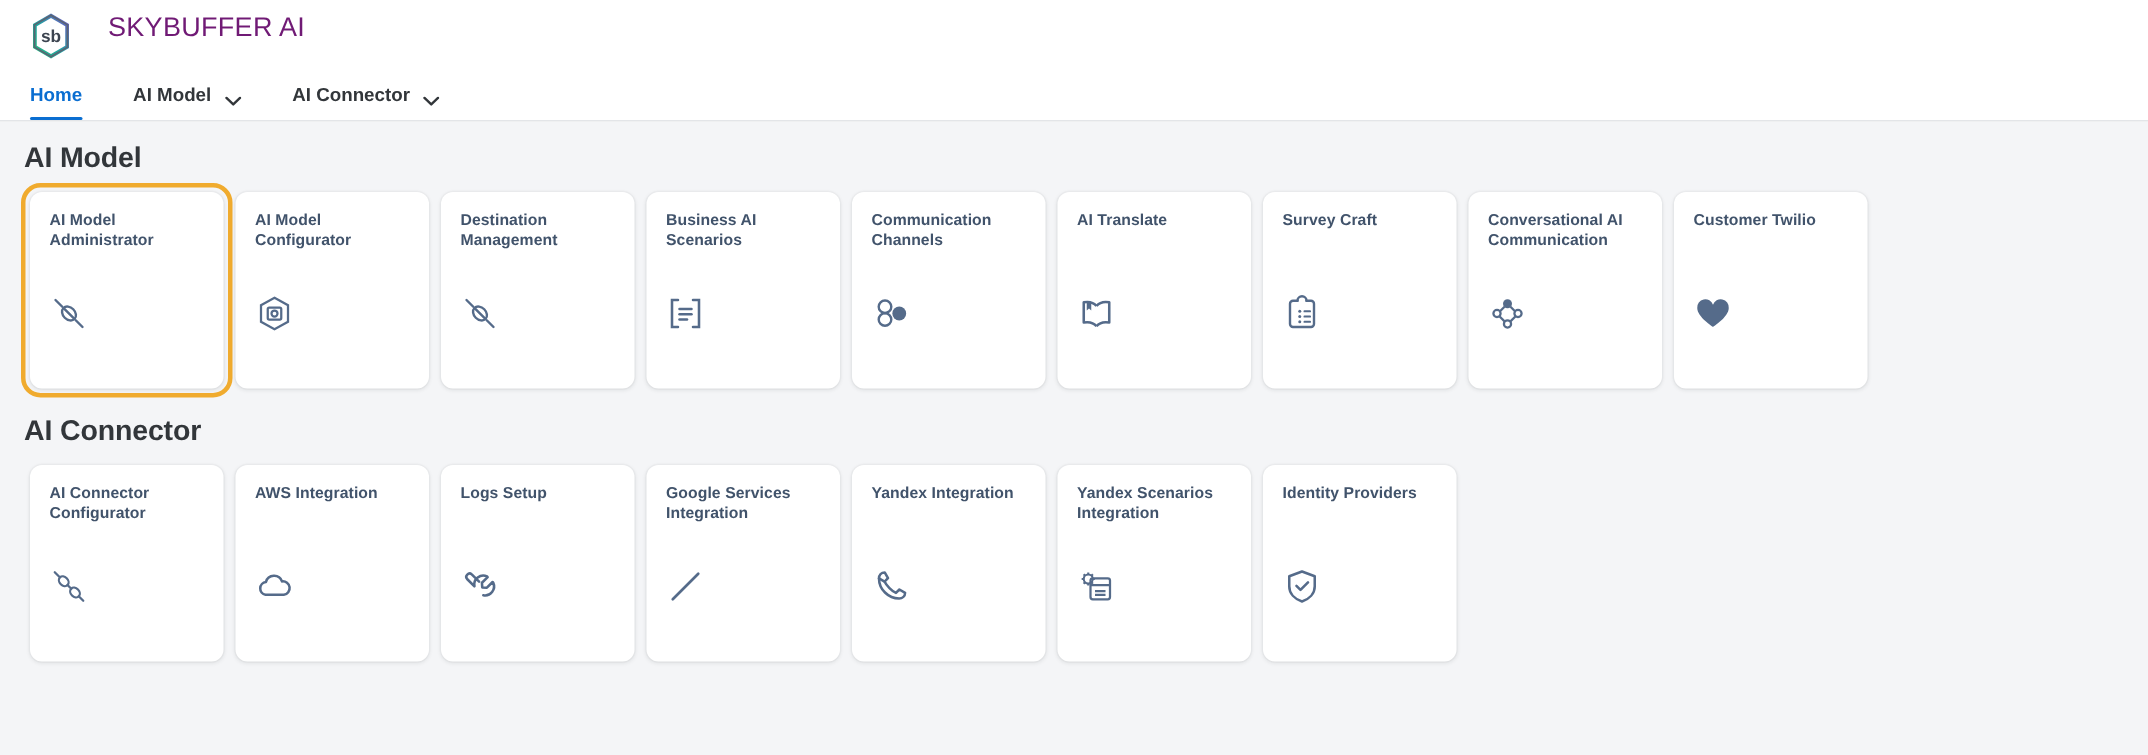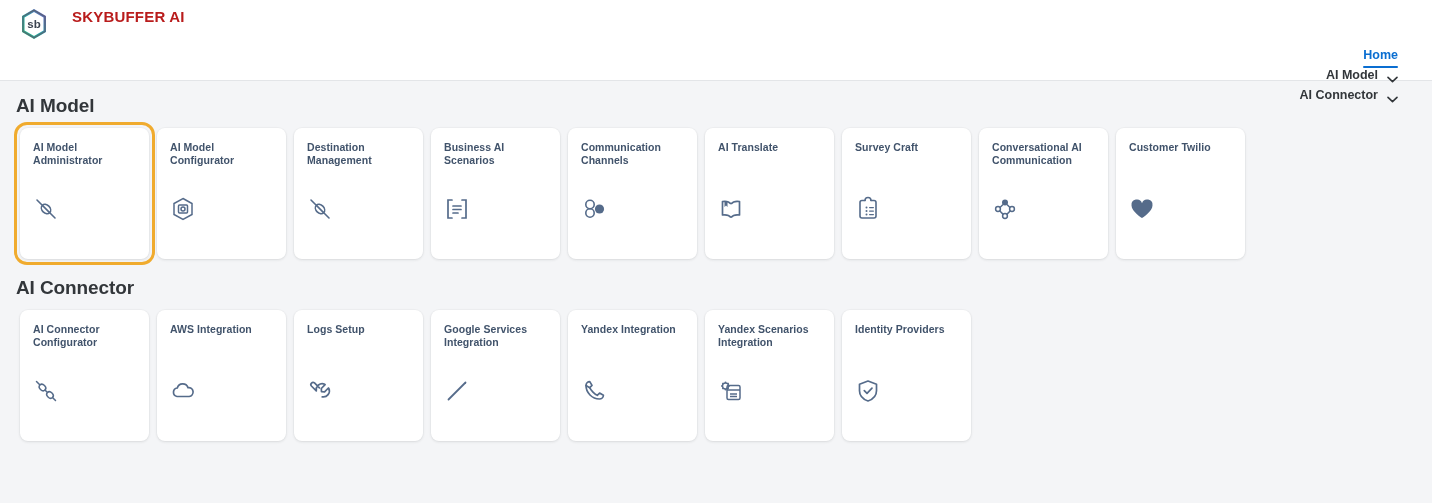--- a/index.html
+++ b/index.html
@@ -19,35 +19,34 @@
     align-items: center;
     padding: 0 0 0 20px;
   }
   .brand {
     display: flex;
     align-items: flex-start;
     gap: 24px;
   }
   .brand-logo { width: 28px; height: 32px; display: block; }
   .brand-title {
-    font-size: 15px;
-    font-weight: bold;
-    color: #b91c1c;
+    font-size: 18px;
+    font-weight: normal;
+    color: #701a75;
     letter-spacing: .2px;
   }
 
   
   .nav-bar {
     background: #FFFFFF;
     height: 33px;
     display: flex;
     align-items: flex-end;
     padding-left: 20px;
     border-bottom: 1px solid #E3E5E8;
-    flex-direction: column;
   }
   .nav-item {
     display: flex;
     align-items: center;
     gap: 9px;
     font-size: 12.5px;
     font-weight: bold;
     color: #32363A;
     height: 28px;
     padding: 0 0 6px 0;

